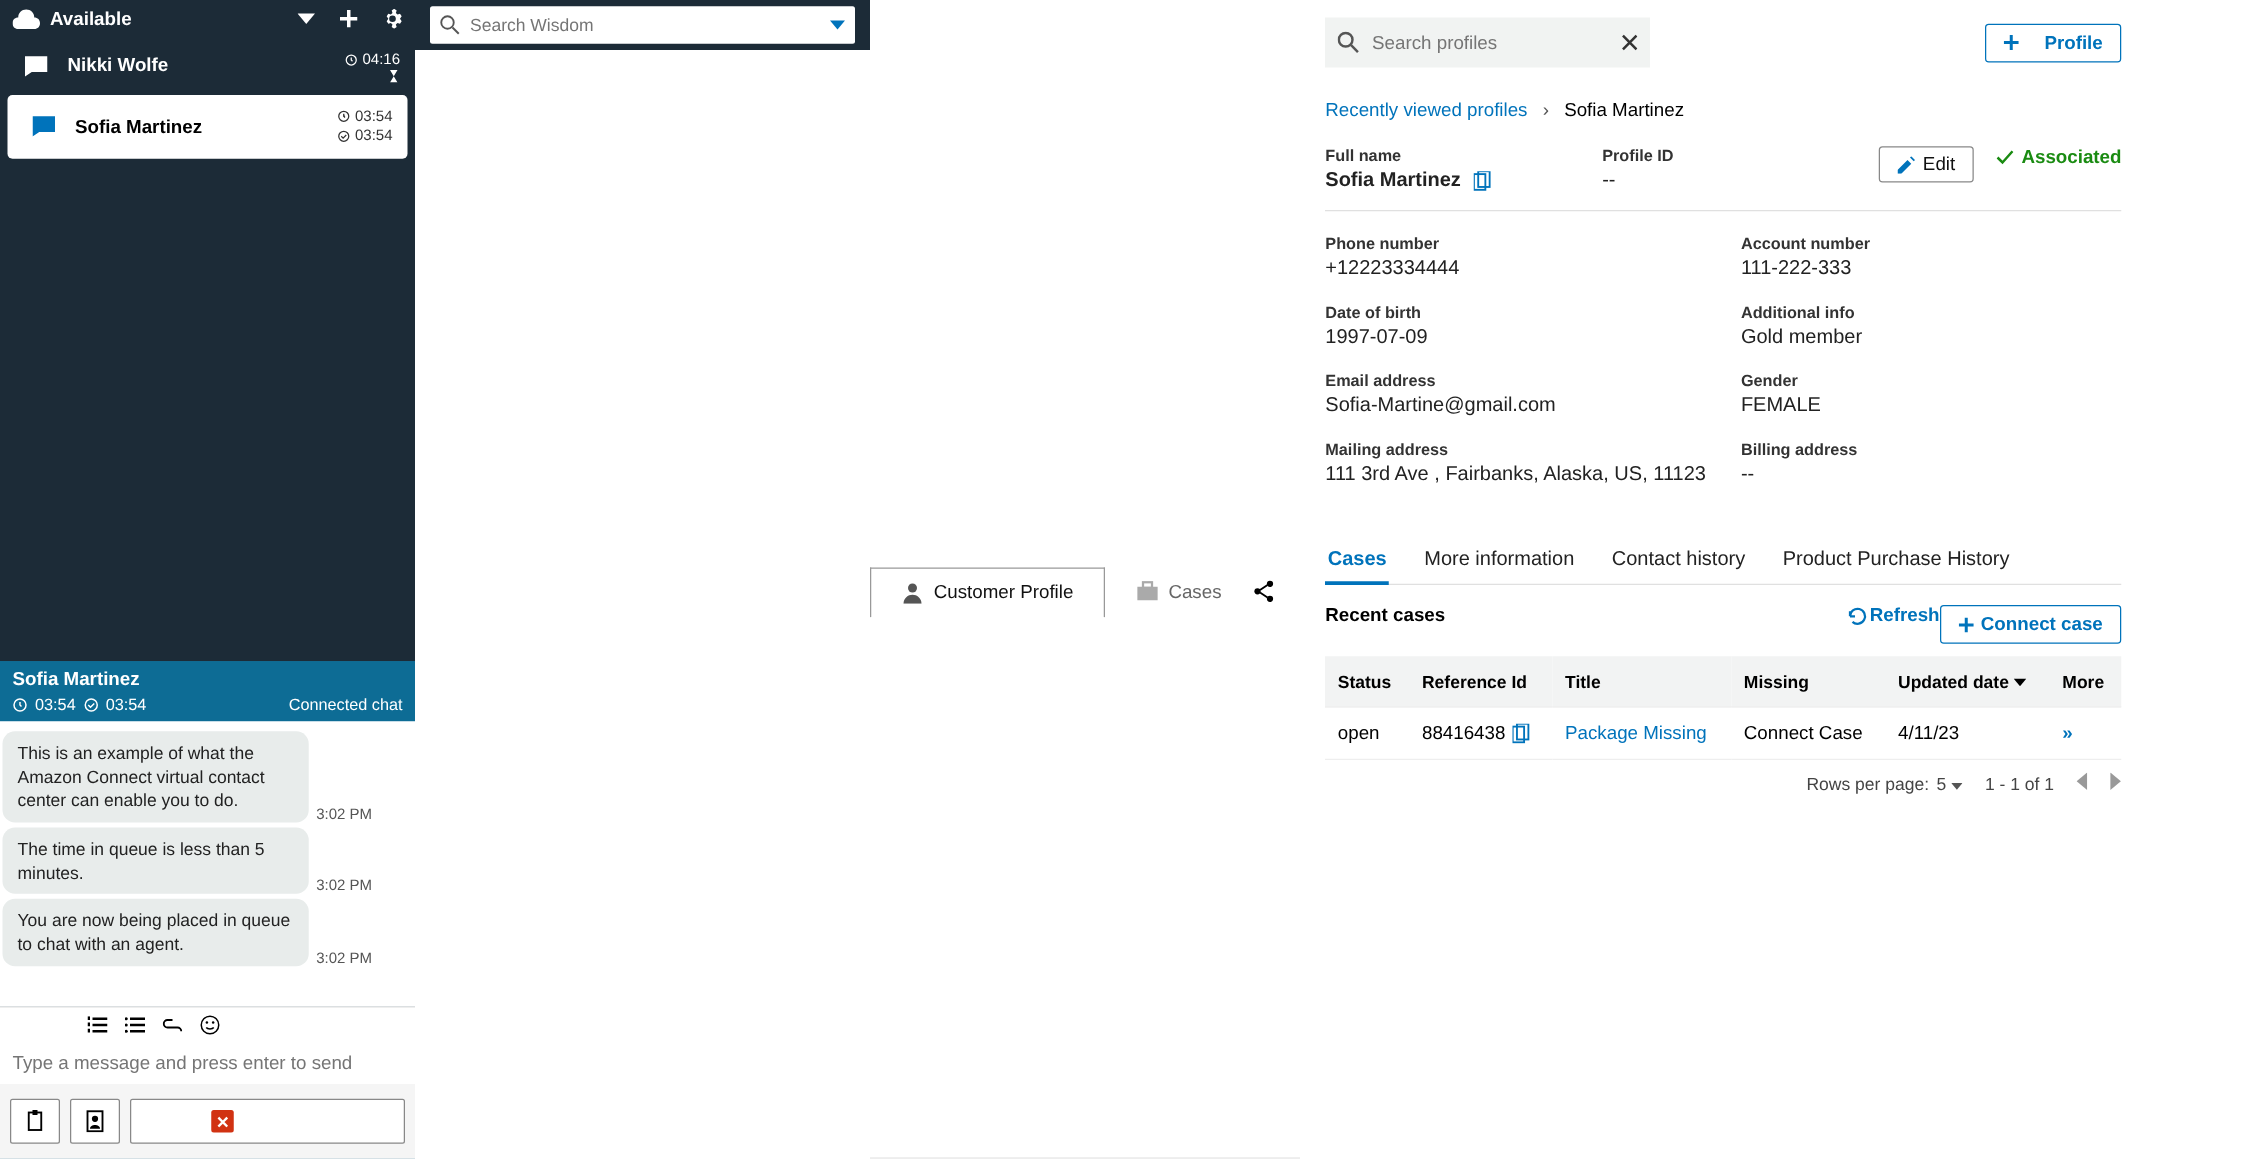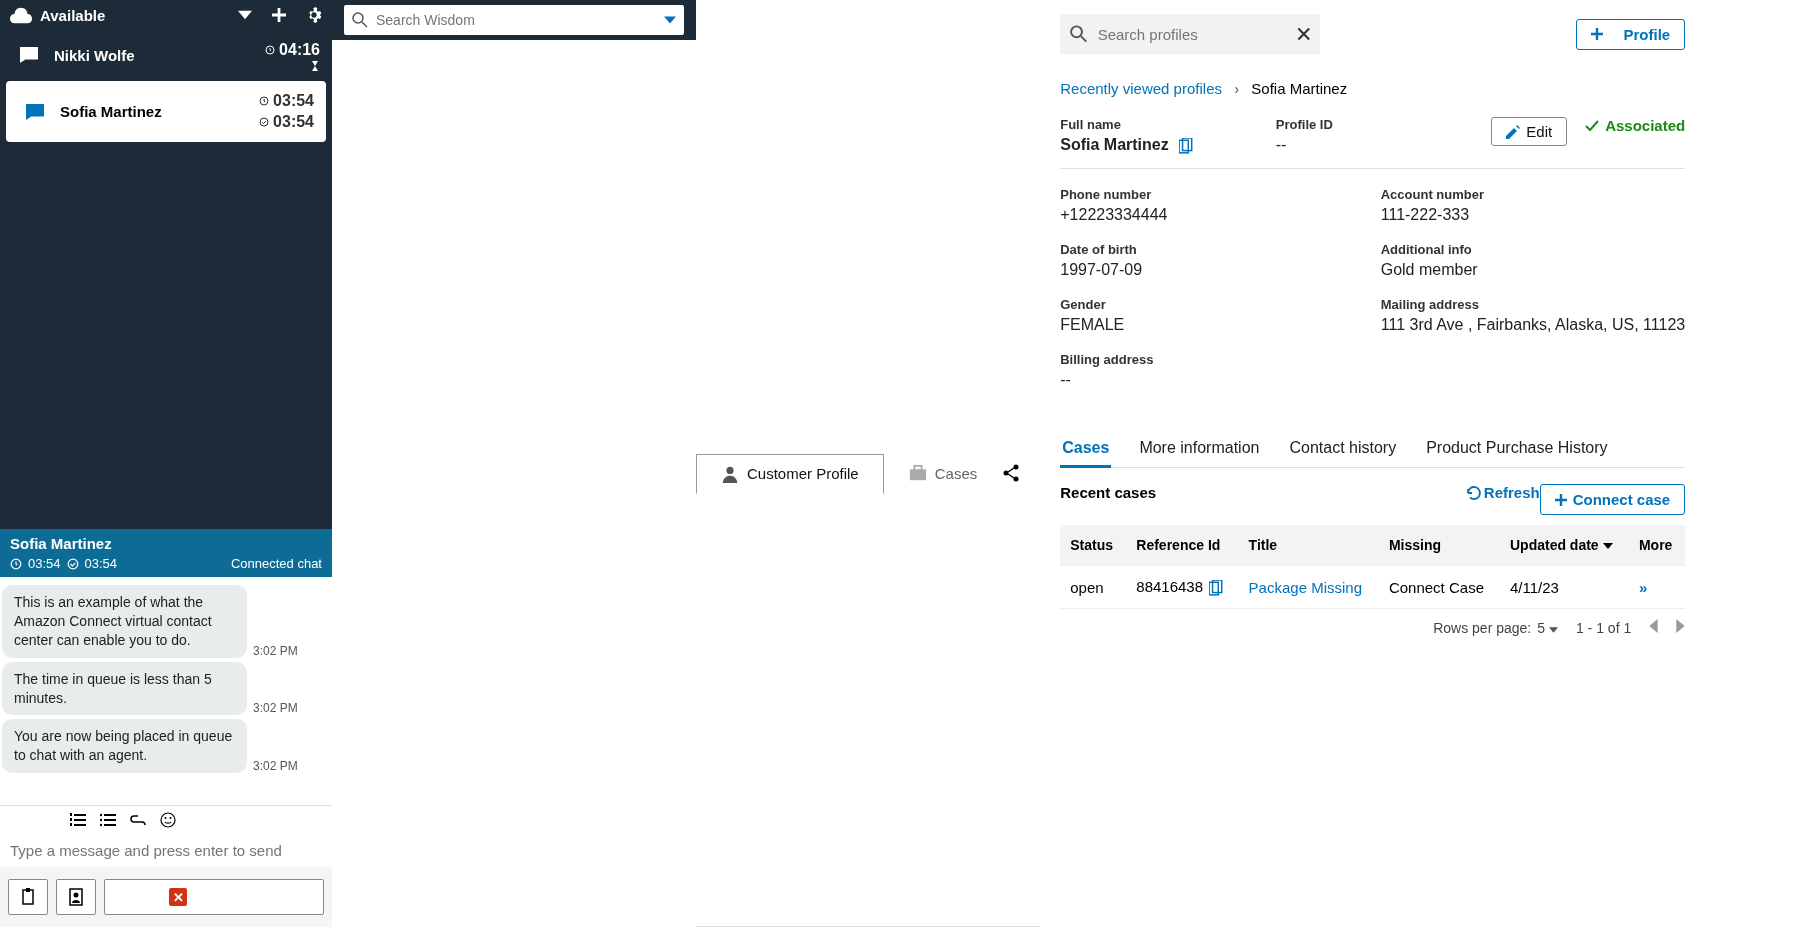--- a/index.html
+++ b/index.html
@@ -11,21 +11,21 @@
 .status-bar .cloud { width: 22px; height: 18px; margin-right: 8px; }
 .status-bar .status-text { font-weight: 600; font-size: 15px; }
 .status-bar .chev { margin-left: auto; display:flex; align-items:center; gap:20px; }
 .status-bar svg { fill: #fff; }
 
 .contact-list { }
 .contact-item { display:flex; align-items:center; padding:10px 12px; color:#fff; cursor:pointer; }
 .contact-item.active { background:#fff; color:#000; border-radius:4px; margin:0 6px; }
 .contact-item .chat-icon { width:18px; height:18px; margin-right:16px; margin-left:8px; }
 .contact-item .name { font-weight:600; font-size:15px; flex:1; }
-.contact-item .times { text-align:right; font-size:16px; line-height:1.3;font-weight:bold; }
+.contact-item .times { text-align:right; font-size:12px; line-height:1.3; }
 .contact-item .times .t { display:flex; align-items:center; gap:4px; justify-content:flex-end; }
 
 .chat-panel { margin-top:auto; background:#1c7aa5; color:#fff; }
 .chat-header { padding:6px 10px; background:#0d6c95; }
 .chat-header .cname { font-weight:600; font-size:15px; }
 .chat-header .row { display:flex; align-items:center; gap:6px; font-size:13px; margin-top:4px; }
 .chat-header .connected { margin-left:auto; }
 
 .chat-body { background:#fff; color:#222; padding:4px 6px 4px 2px; height:228px; overflow:auto; }
 .msg-row { display:flex; align-items:flex-end; gap:6px; margin:4px 0; }
@@ -67,21 +67,21 @@
 
 .profile-head { display:flex; margin-top:20px; border-bottom:1px solid #e0e0e0; padding-bottom:14px; }
 .field-label { font-size:13px; font-weight:700; color:#333; }
 .field-value { font-size:16px; color:#222; margin-top:4px; }
 .profile-head .col1 { flex:1; }
 .profile-head .col2 { flex:1; }
 .profile-head .actions { display:flex; align-items:flex-start; gap:18px; }
 .edit-btn { border:1px solid #888; padding:5px 14px; border-radius:3px; font-size:15px; color:#111; display:flex; align-items:center; gap:6px; cursor:pointer;}
 .associated { color:#1a8b12; font-size:15px; font-weight:600; display:flex; align-items:center; gap:6px; }
 
-.details-grid { display:grid; grid-template-columns:1fr 1fr; gap:18px 16px; margin-top:18px; padding-bottom:30px; }
+.details-grid { display:grid; grid-template-columns:1fr 1fr; gap:18px 28px; margin-top:18px; padding-bottom:30px; }
 
 .sub-tabs { display:flex; gap:26px; border-bottom:1px solid #e0e0e0; margin-top:12px; }
 .sub-tab { padding:8px 2px; font-size:16px; cursor:pointer; color:#222; }
 .sub-tab.active { color:#0073bb; font-weight:600; border-bottom:3px solid #0073bb; margin-bottom:-1px; }
 
 .cases-bar { display:flex; align-items:flex-start; margin-top:16px; }
 .recent-label { font-size:15px; font-weight:700; }
 .refresh-btn { margin-left:auto; color:#0073bb; font-size:15px; font-weight:600; display:flex; gap:2px; align-items:center; cursor:pointer; margin-right:0;}
 .connect-case { border:1px solid #0073bb; color:#0073bb; padding:6px 14px; border-radius:3px; font-size:15px; font-weight:600; display:flex; align-items:center; gap:6px; cursor:pointer;}
 
@@ -358,20 +358,24 @@
           <div class="field-label">Account number</div>
           <div class="field-value">111-222-333</div>
         </div>
       <div>
           <div class="field-label">Date of birth</div>
           <div class="field-value">1997-07-09</div>
         </div>
       <div>
           <div class="field-label">Additional info</div>
           <div class="field-value">Gold member</div>
+        </div>
+      <div>
+          <div class="field-label">Email address</div>
+          <div class="field-value">Sofia-Martine@gmail.com</div>
         </div>
       <div>
           <div class="field-label">Gender</div>
           <div class="field-value">FEMALE</div>
         </div>
       <div>
           <div class="field-label">Mailing address</div>
           <div class="field-value">111 3rd Ave , Fairbanks, Alaska, US, 11123</div>
         </div>
       <div>

